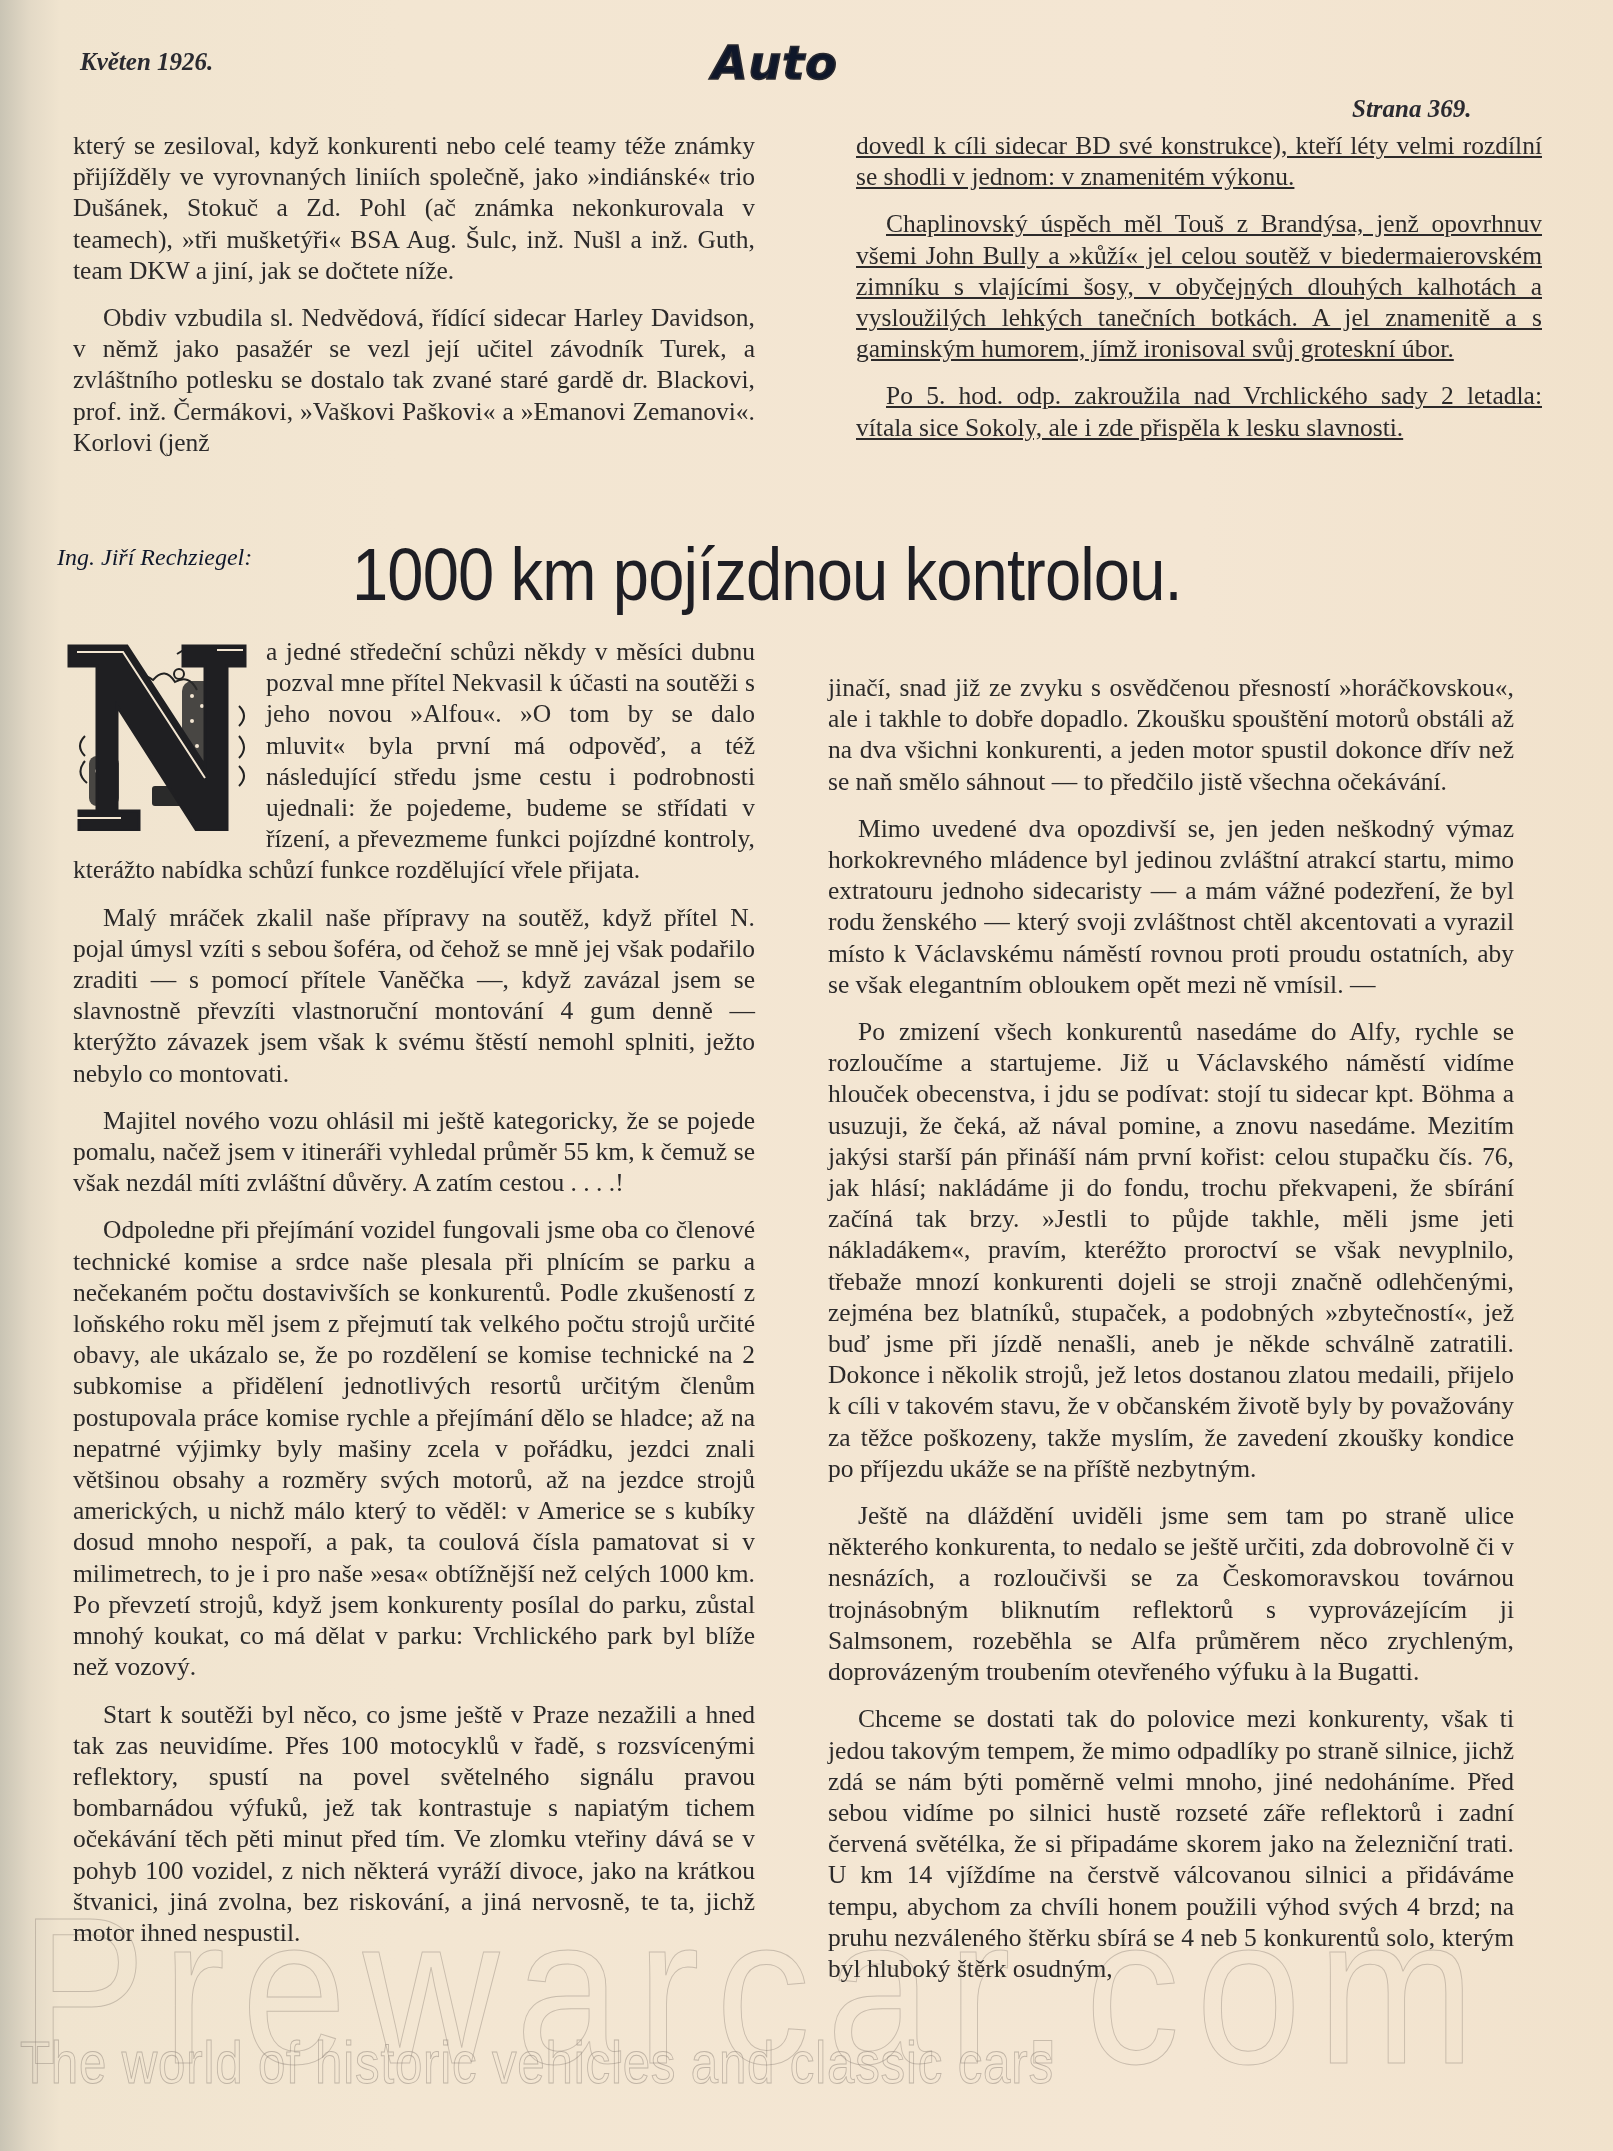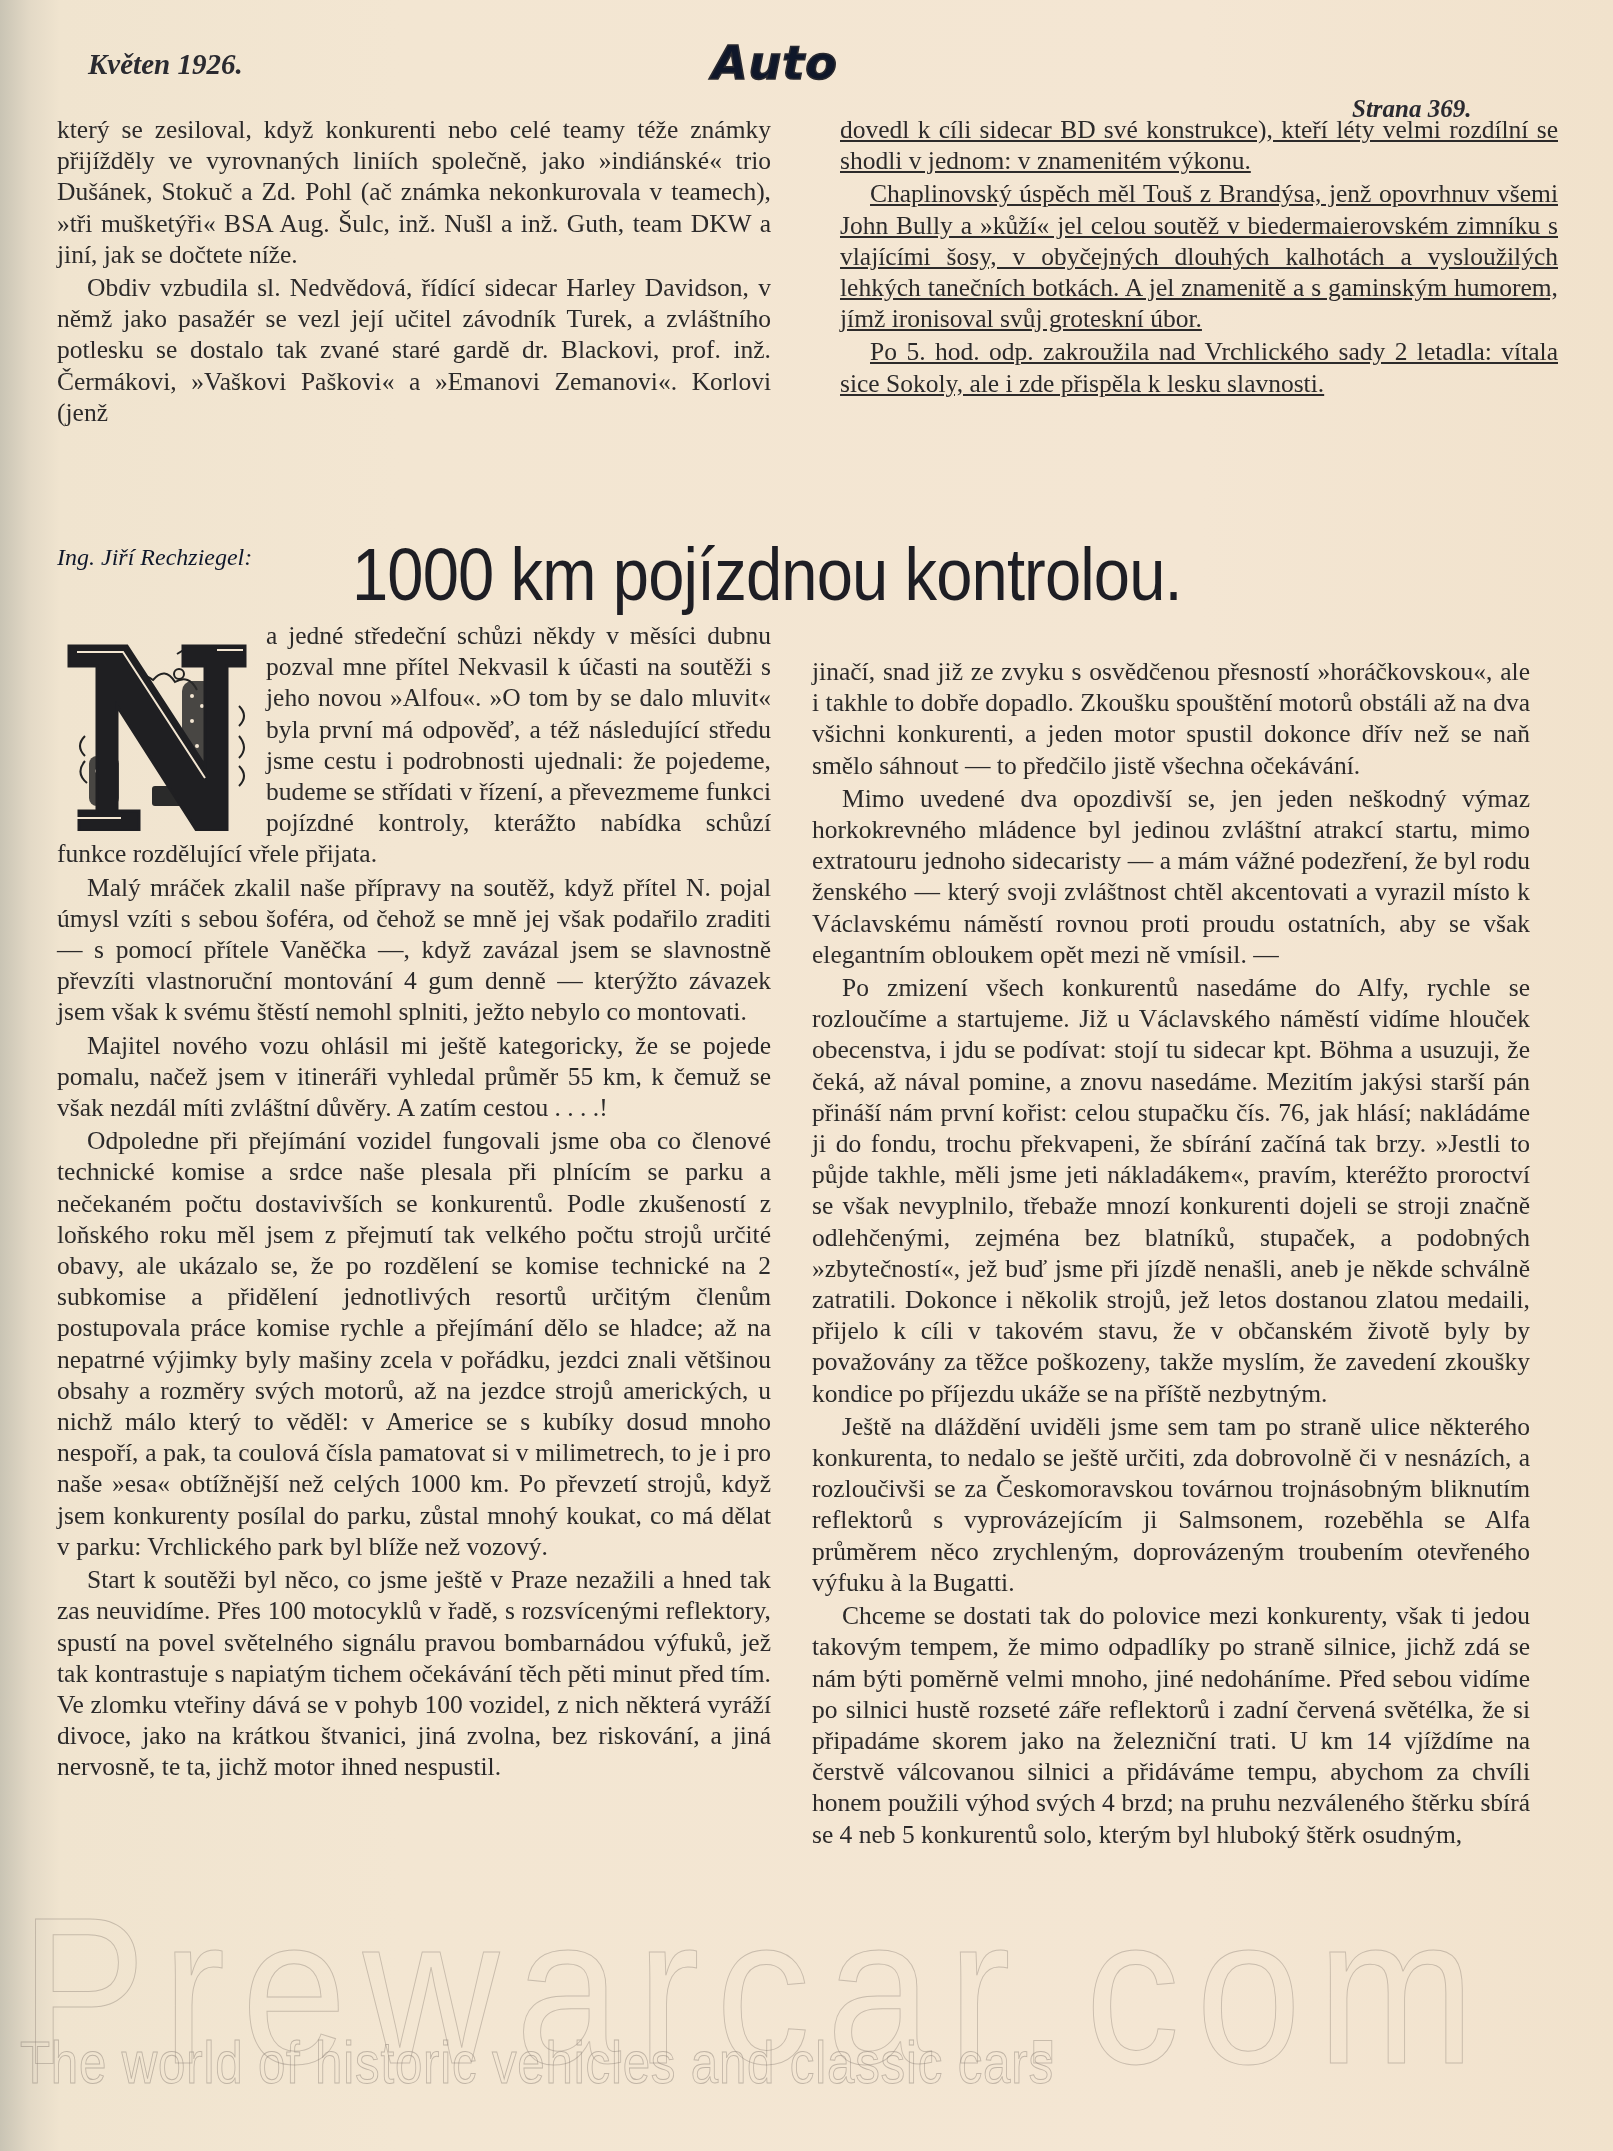--- a/index.html
+++ b/index.html
@@ -4,26 +4,26 @@
 <style>
   html, body { margin: 0; padding: 0; }
   body {
     width: 1613px; height: 2151px; overflow: hidden; position: relative;
     background: linear-gradient(90deg, #c9c4b4 0px, #e3d9c6 30px, #f0e4cf 60px, #f3e6d2 400px, #f4e6d3 1200px, #f1e2cc 1613px);
     font-family: "Liberation Serif", "DejaVu Serif", serif;
     color: #2c2a2a;
   }
   .page { position: absolute; left: 0; top: 0; width: 1613px; height: 2151px; }
   .running-head { position: absolute; top: 40px; left: 0; width: 1613px; height: 60px; }
-  .rh-left { position: absolute; left: 88px; top: 8px; font-style: italic; font-weight: bold; font-size: 29px; font-family: "Liberation Serif", serif; color: #2a2a30; }
+  .rh-left { position: absolute; left: 80px; top: 8px; font-style: italic; font-weight: bold; font-size: 25px; font-family: "Liberation Serif", serif; color: #2a2a30; }
   .rh-right { position: absolute; left: 1352px; top: 8px; font-style: italic; font-weight: bold; font-size: 25px; font-family: "Liberation Serif", serif; color: #2a2a30; margin-top: 47px; }
   .rh-logo { position: absolute; left: 712px; top: -4px; font-style: italic; font-weight: bold; font-size: 46px; font-family: "DejaVu Sans", sans-serif; color: #0f172a; -webkit-text-stroke: 1.6px #2a2a30; letter-spacing: 1px; }
 
   .col { position: absolute; font-size: 25.5px; line-height: 31.2px; text-align: justify; }
-  .col p { margin: 0; text-indent: 30px; }
+  .col p { margin: 16px; text-indent: 30px; }
   .col p.noindent { text-indent: 0; }
   .col p + p { margin-top: 2px; }
 
   .top-left { left: 57px; top: 114px; width: 714px; }
   .top-right { left: 840px; top: 114px; width: 718px; text-decoration: underline; }
 
   .byline { position: absolute; left: 57px; top: 544px; font-style: italic; font-size: 24px; color: #0f172a; }
   .headline { position: absolute; left: 352px; top: 532px; font-family: "Liberation Sans", sans-serif; font-size: 74px; letter-spacing: -1px; color: #1e1e24; transform: scaleX(0.88); transform-origin: left top; }
 
   .body-left { left: 57px; top: 620px; width: 714px; }

